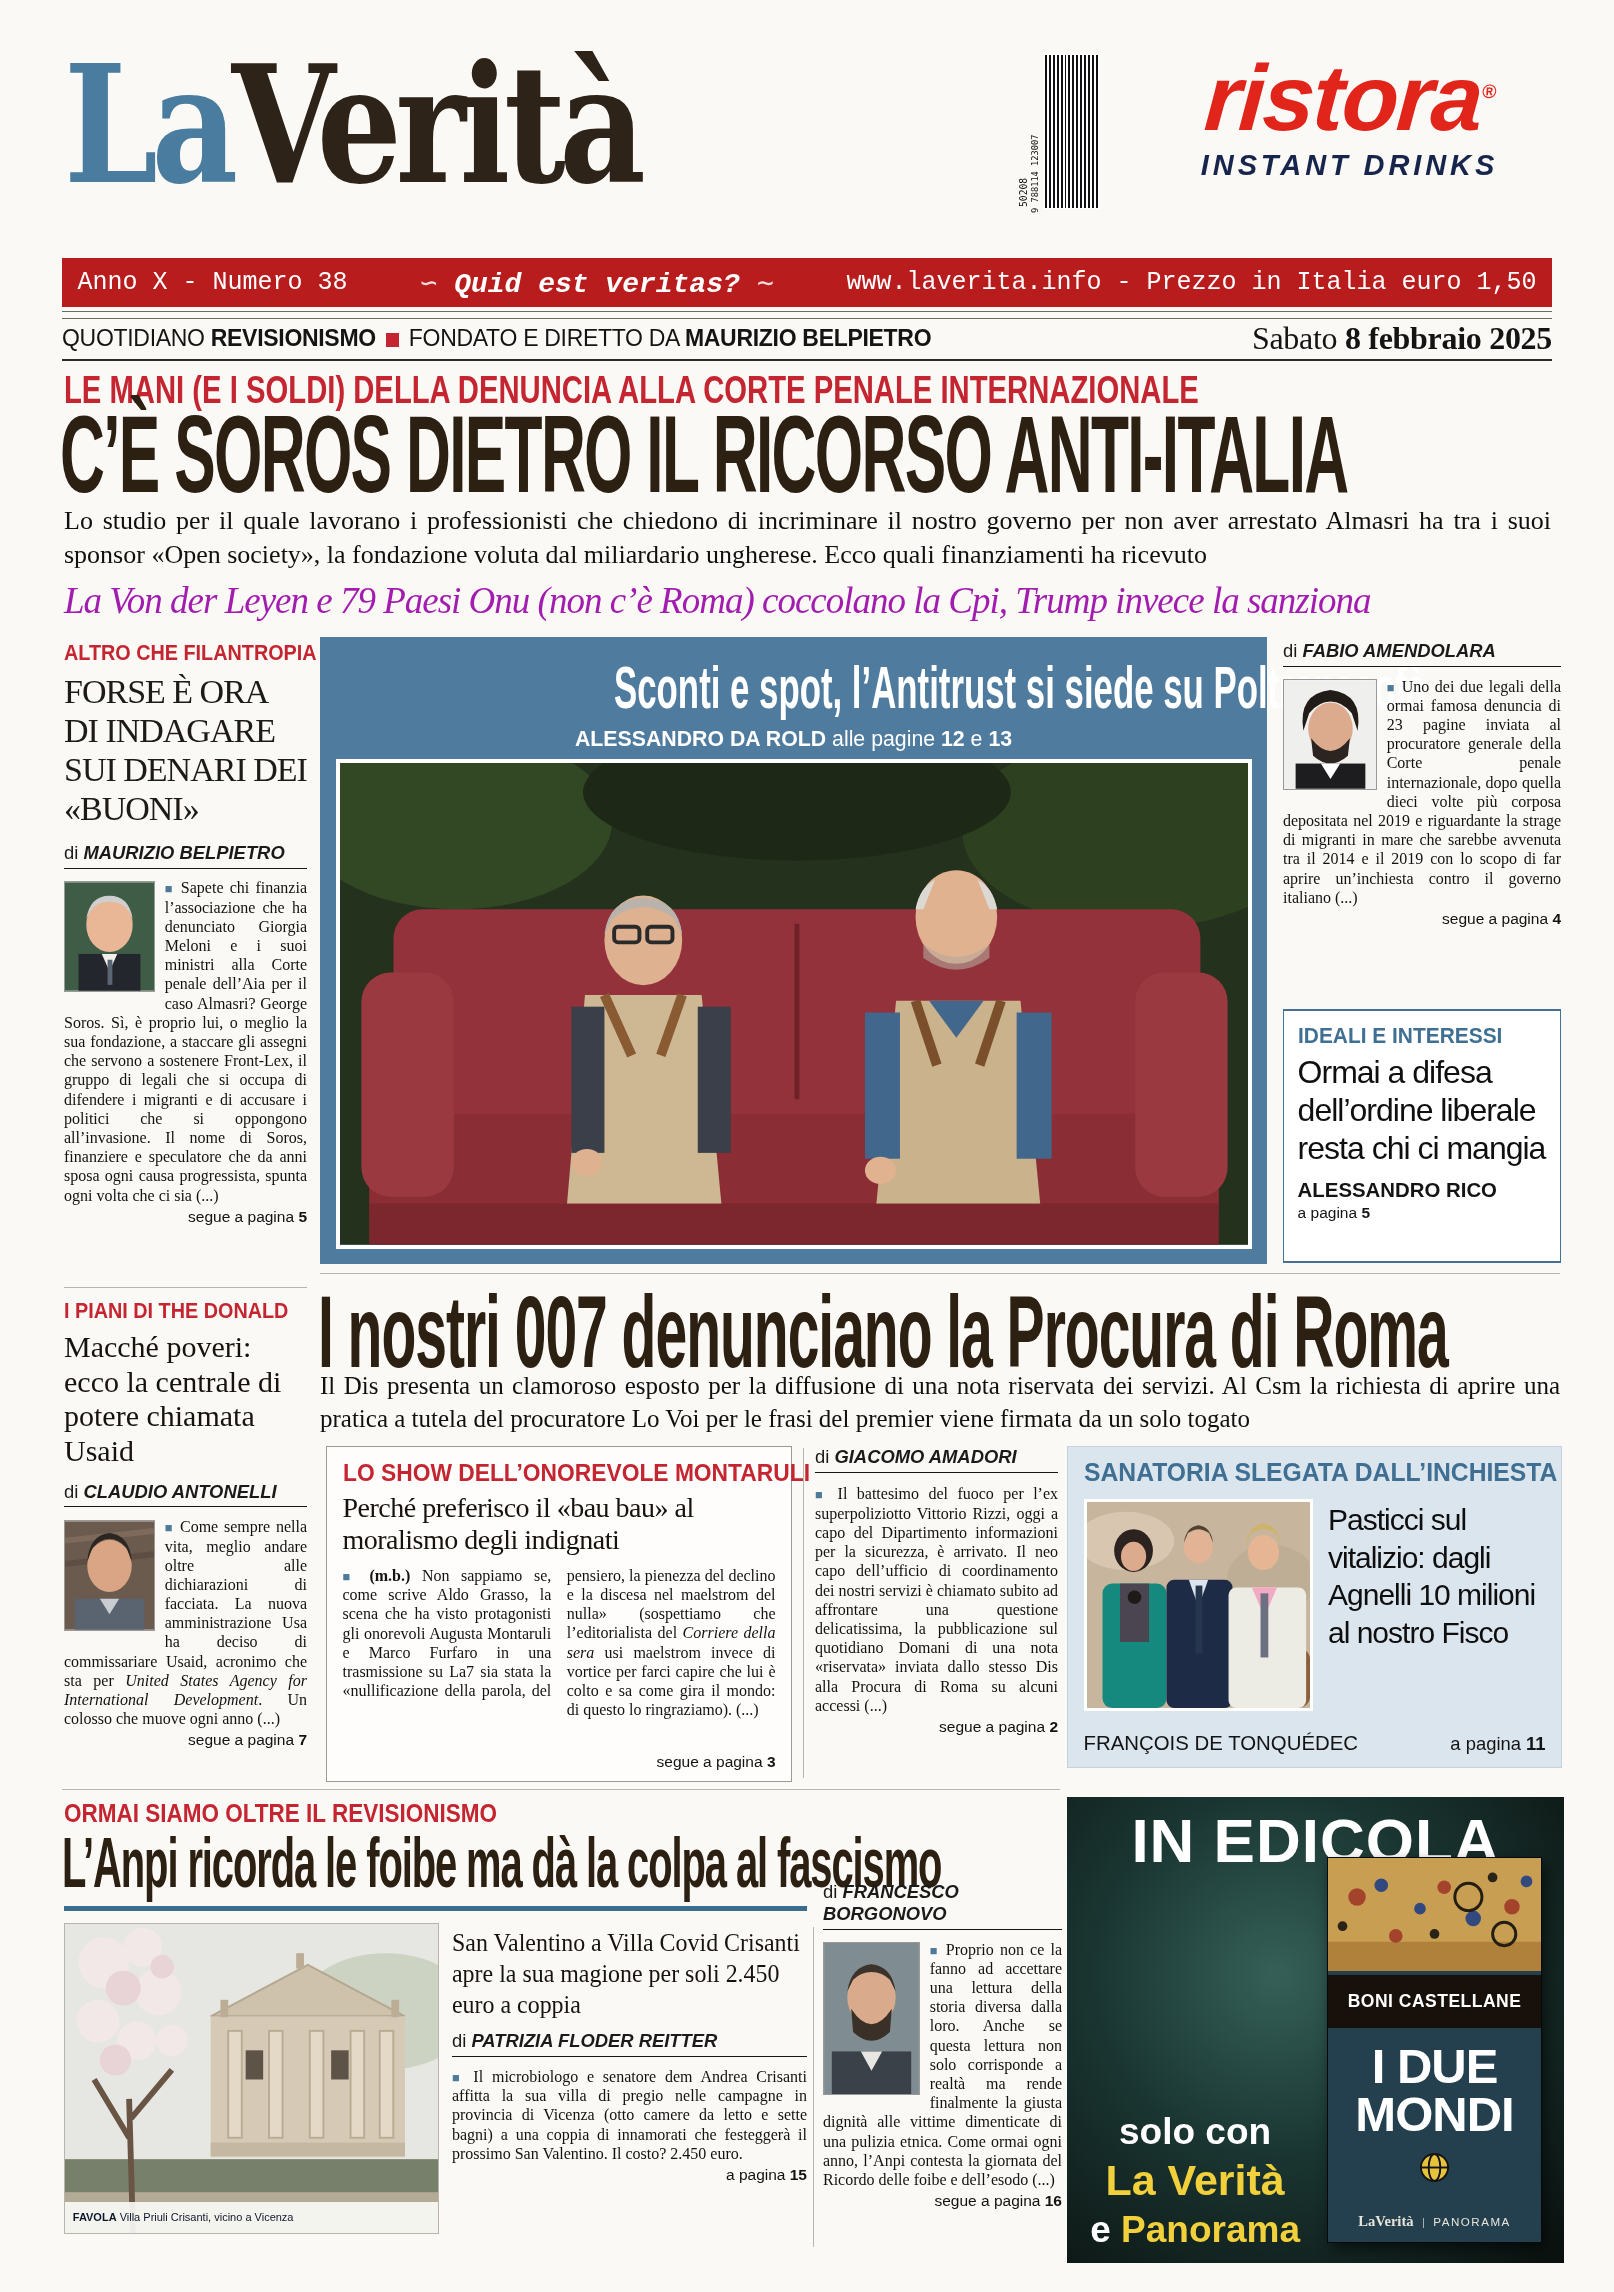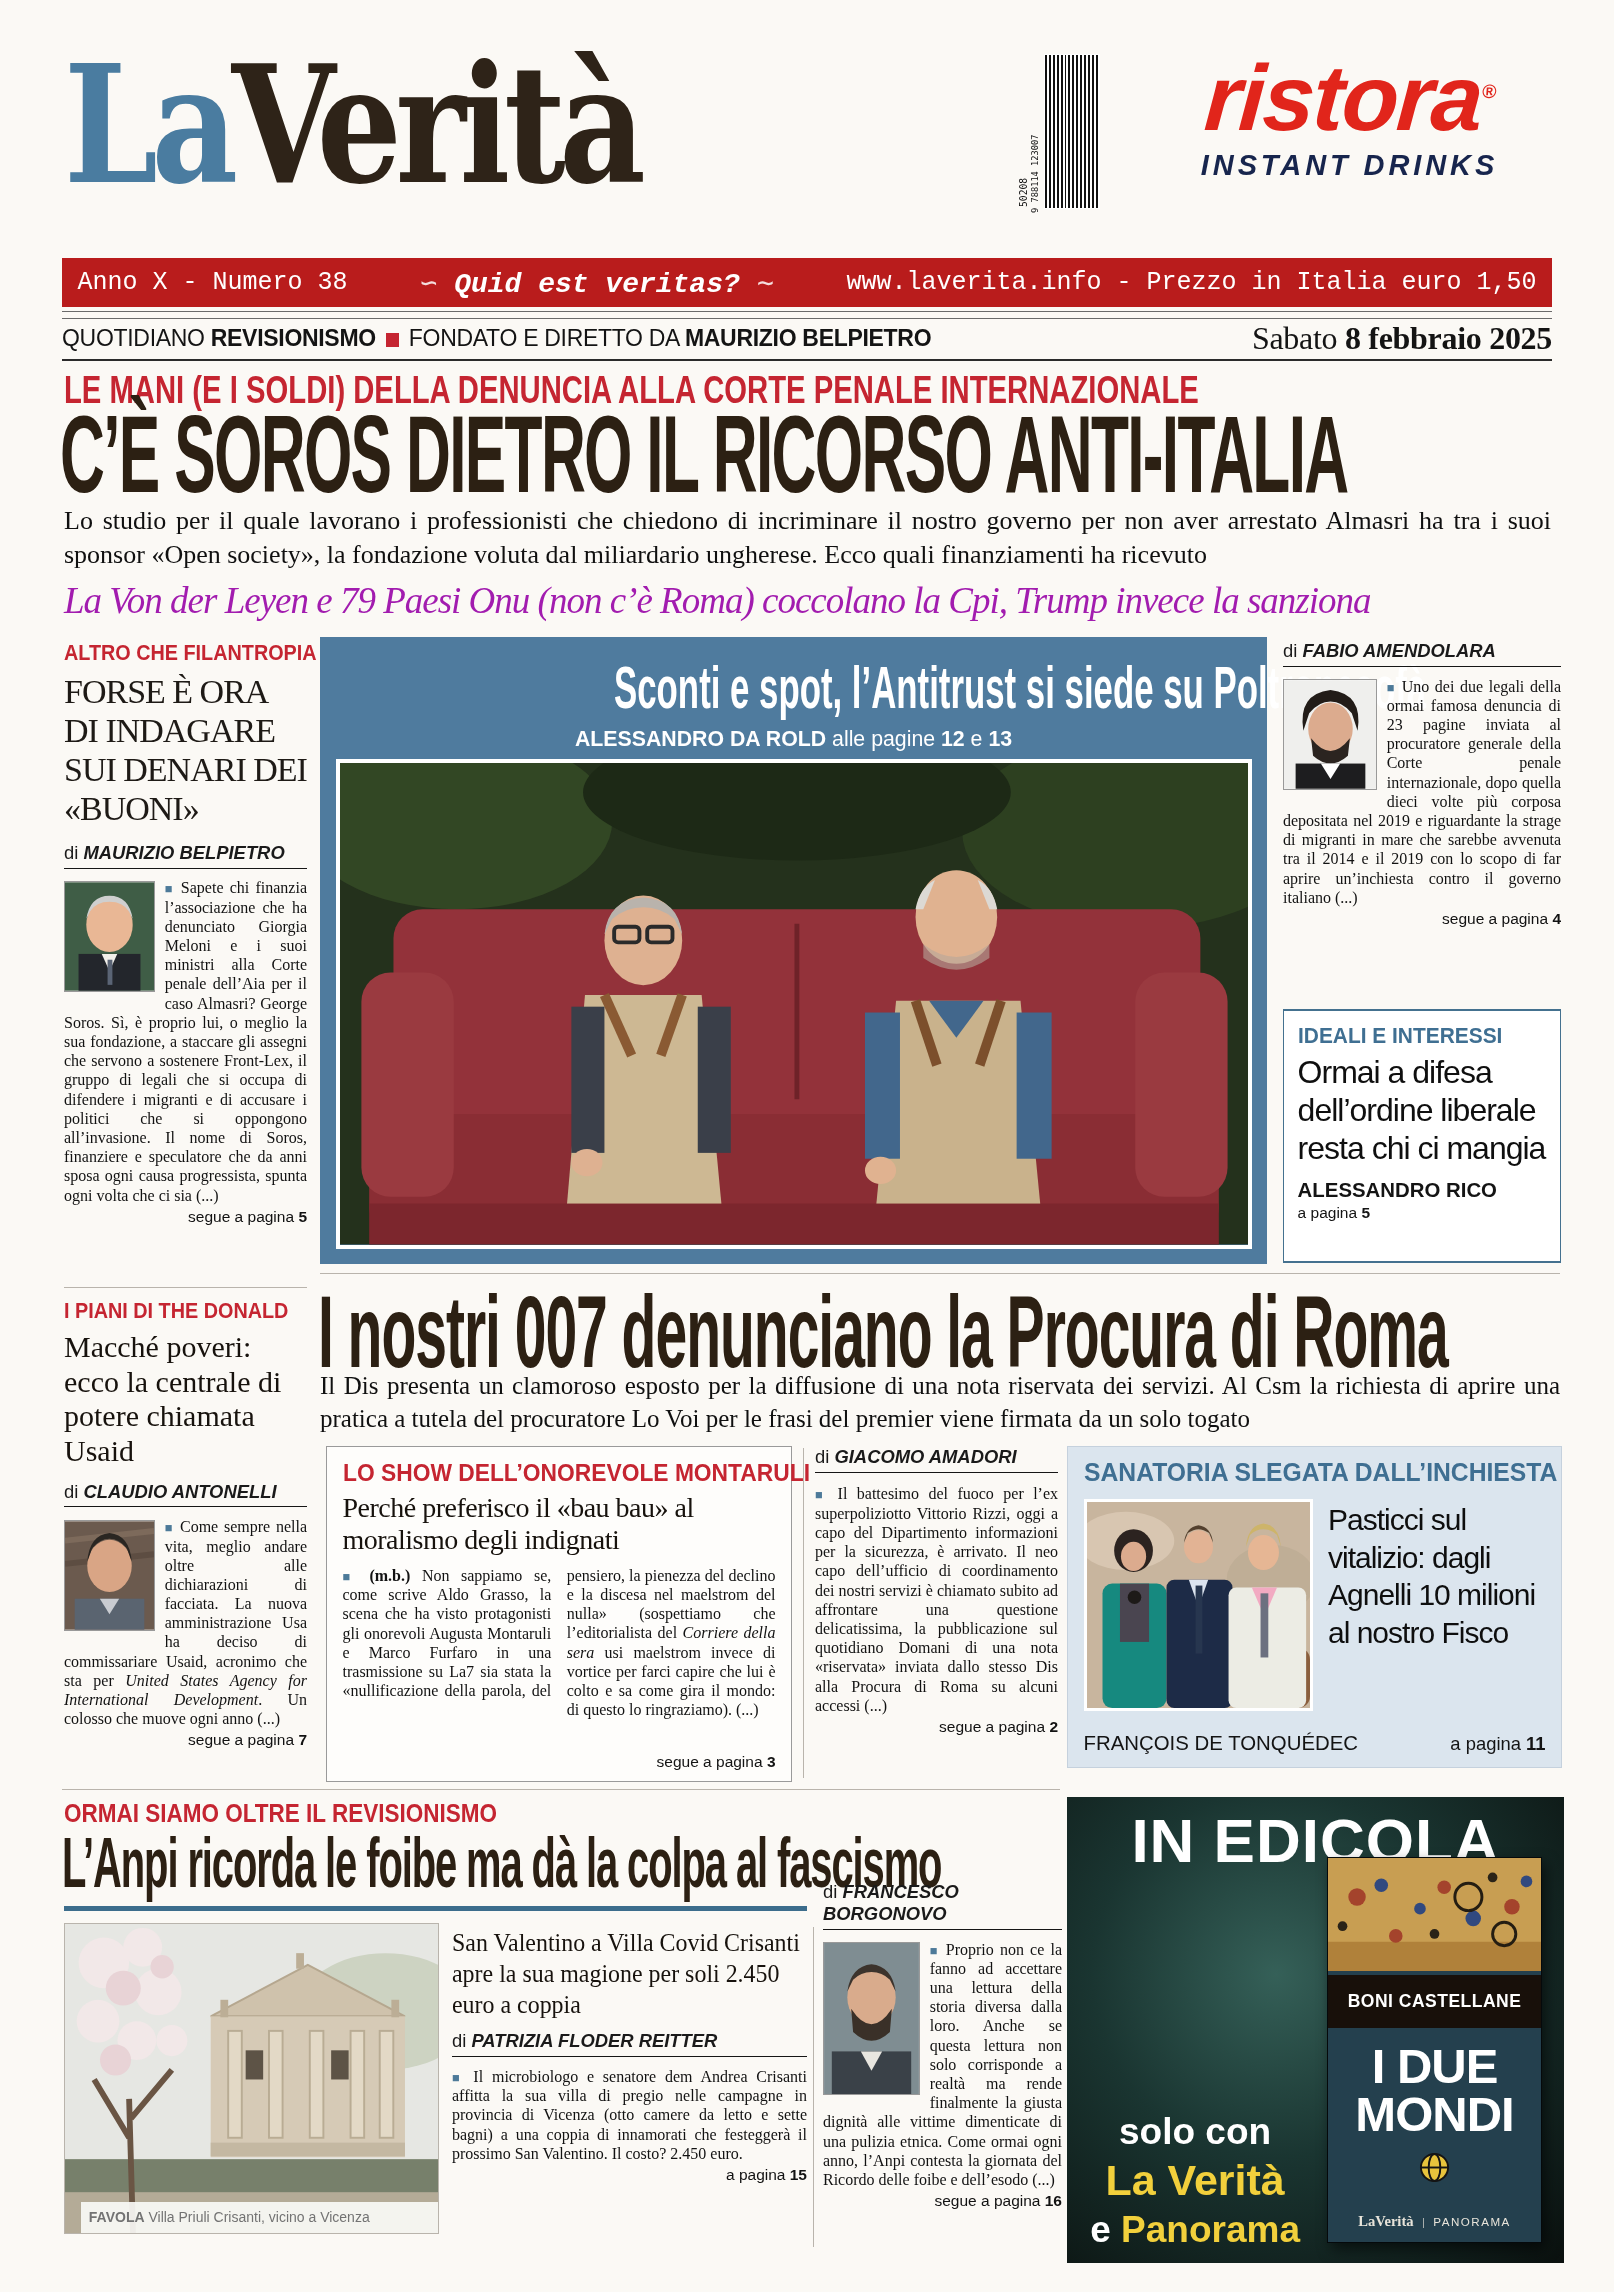--- a/index.html
+++ b/index.html
@@ -33,22 +33,22 @@
   .infoband{background:#b91c1c;color:#fff;display:flex;align-items:center;padding:0 15.5px;font-family:Liberation Mono, monospace;}
   .founder{display:flex;justify-content:space-between;align-items:center;font-size:23px;letter-spacing:-0.3px;}
   .redsq{display:inline-block;width:13.6px;height:13.6px;background:#c52531;margin:0 9.7px;transform:translateY(1px);}
   .bighead{font-weight:700;color:#2c2013;line-height:1;}
   
   .bluebox{background:#4f7b9e;}
   .idealibox{background:#fff;border:2.9px solid #44718f;border-left-width:1.9px;border-right-width:1.9px;padding:11.6px 13.6px;box-sizing:border-box;}
   .monbox{background:#fefdfb;border:1px solid #9a9a9a;padding:11.6px 15.5px;box-sizing:border-box;}
   .sanbox{background:#dbe5ee;border:1px solid #c5d1dd;box-sizing:border-box;}
   .edicola{background:radial-gradient(ellipse at 42% 38%, #356058 0%, #1a3531 45%, #0a100e 100%);}
-  .caption{position:absolute;left:16px;right:0;bottom:0;height:31px;line-height:31px;background:rgba(250,250,246,.92);
-           font-family:"Liberation Sans",sans-serif;font-size:14px;color:#737373;padding:0 7.8px;white-space:nowrap;overflow:hidden;}
+  .caption{position:absolute;left:0;right:0;bottom:0;height:31px;line-height:31px;background:rgba(250,250,246,.92);
+           font-family:"Liberation Sans",sans-serif;font-size:11px;color:#0f172a;padding:0 7.8px;white-space:nowrap;overflow:hidden;}
   .cover{background:#24404e;border:1px solid #05090b;box-shadow:3.9px 5.8px 13.6px rgba(0,0,0,.6);box-sizing:border-box;}
 </style>
 </head>
 <body>
 
 <div class="page">
 
   <div class="abs logo" style="left:64px;top:43px;">
     <span class="cond" style="--sx:.82;"><span class="la">La</span><span class="ve">Verità</span></span>
   </div>

